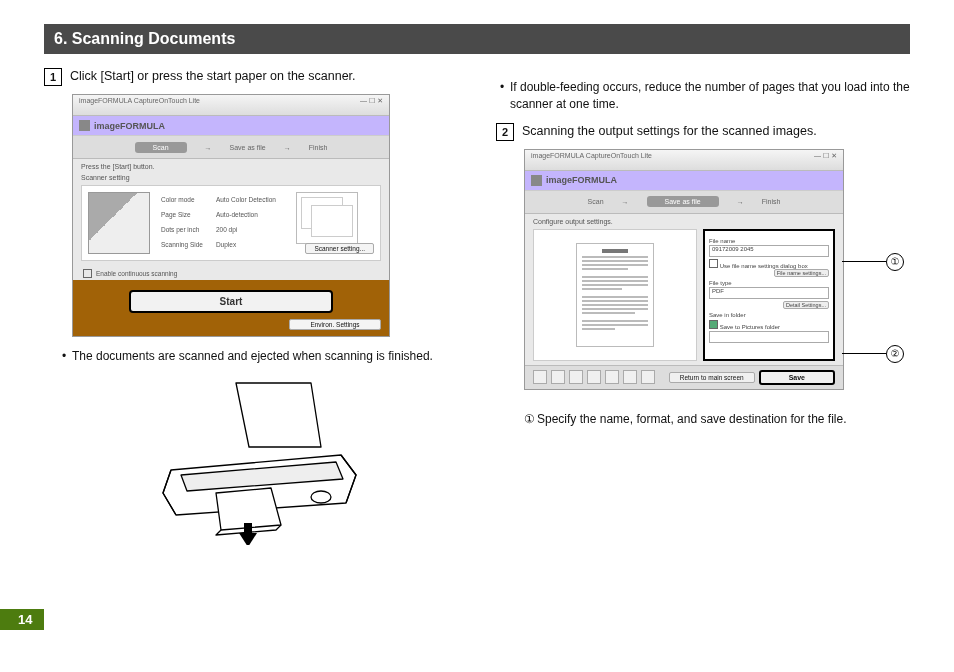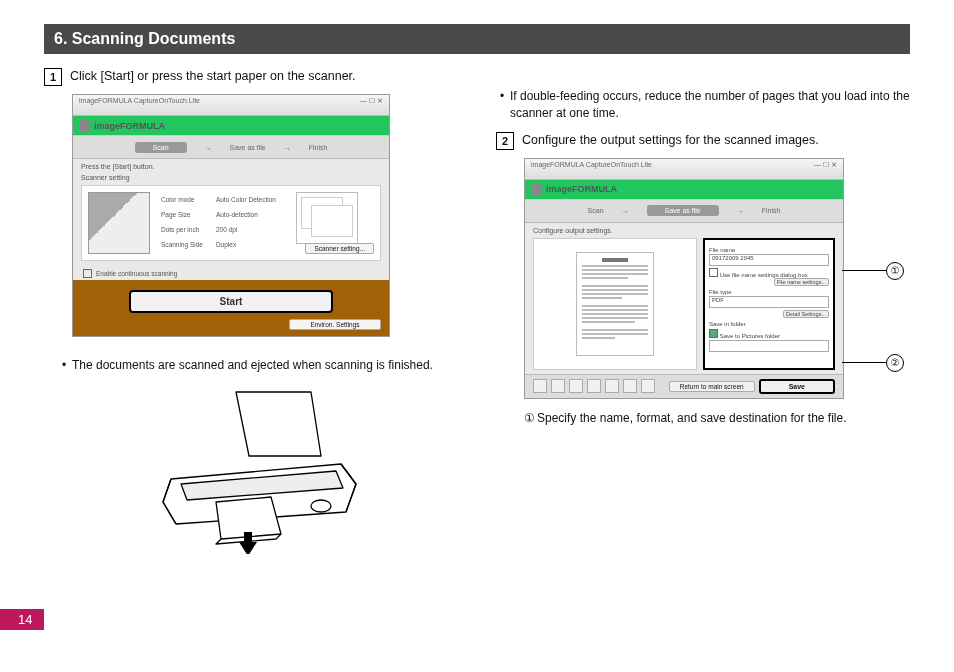--- a/index.html
+++ b/index.html
@@ -5,64 +5,64 @@
 body{margin:0;font-family:Arial,Helvetica,sans-serif;font-size:12px;color:#111;background:#fff}
 .page{width:954px;height:648px;position:relative;box-sizing:border-box;padding:24px 44px 4px}
 .hdr{background:#4a4a4a;color:#fff;font-weight:bold;font-size:16px;padding:6px 10px;margin-bottom:14px;font-family:Arial Black,Arial}
 .cols{display:flex;gap:38px}
 .col{flex:1;min-width:0}
 .step{display:flex;align-items:flex-start;gap:8px;margin-bottom:8px}
 .stepnum{border:1.5px solid #000;width:16px;height:16px;display:flex;align-items:center;justify-content:center;font-weight:bold;font-size:11px;flex:none}
 .steptext{padding-top:1px;font-size:12.5px}
 .shot{width:318px;border:1px solid #999;background:#e9e9e9;margin:6px 0 10px 28px;box-sizing:border-box}
 .shot-title{height:16px;background:linear-gradient(#f5f5f5,#ddd);border-bottom:1px solid #bbb;font-size:7px;color:#666;padding:2px 6px;display:flex;justify-content:space-between}
-.brand{display:flex;align-items:center;gap:4px;padding:4px 6px;font-size:9px;font-weight:bold;color:#555;border-bottom:1px solid #ccc;background:#22c55e}
+.brand{display:flex;align-items:center;gap:4px;padding:4px 6px;font-size:9px;font-weight:bold;color:#555;border-bottom:1px solid #ccc;background:#c4b5fd}
 .brand-logo{width:11px;height:11px;background:#888}
 .ribbon{background:#ddd;border-bottom:1px solid #bbb;height:22px;display:flex;align-items:center;justify-content:center;gap:18px;font-size:7px;color:#666}
 .rbtn{padding:2px 18px;border-radius:3px}
 .rbtn.active{background:#999;color:#fff}
 .innerlabel{font-size:7px;color:#555;padding:4px 8px}
 .panel{background:#fff;border:1px solid #ccc;margin:0 8px 6px;padding:6px;display:flex;gap:8px;position:relative}
 .thumb{width:60px;height:60px;background:linear-gradient(135deg,#aaa 40%,#eee 40%);border:1px solid #999}
 .thumb2{width:60px;height:50px;border:1px solid #bbb;position:relative;background:#fff}
 .thumb2::before,.thumb2::after{content:"";position:absolute;width:40px;height:30px;border:1px solid #ccc;background:#fff}
 .thumb2::before{left:4px;top:4px}
 .thumb2::after{left:14px;top:12px}
 .meta{font-size:6.5px;color:#555;line-height:1.6}
 .meta td{padding-right:10px}
 .scanset{position:absolute;right:6px;bottom:6px;font-size:6.5px;border:1px solid #aaa;border-radius:2px;padding:1px 8px;background:#f4f4f4}
 .chkrow{font-size:6.5px;color:#555;padding:2px 10px;display:flex;align-items:center;gap:4px}
 .lowarea{background:#a16207;padding:10px 8px 6px;position:relative}
 .startbtn{width:200px;margin:0 auto 6px;background:#f2f2f2;border:2.5px solid #000;border-radius:4px;text-align:center;font-size:10px;padding:4px 0;font-weight:bold;color:#333}
 .envbtn{width:90px;margin-left:auto;font-size:6.5px;border:1px solid #aaa;background:#f4f4f4;border-radius:2px;text-align:center;padding:1px 0}
-ul.notes{list-style:none;padding:0;margin:20px 0 10px 18px}
+ul.notes{list-style:none;padding:0;margin:11px 0 10px 18px}
 ul.notes li{position:relative;padding-left:10px;font-size:12px;line-height:1.4;margin-bottom:2px}
 ul.notes li::before{content:"•";position:absolute;left:0}
 .scanner-draw{width:260px;height:170px;margin:4px auto 0;position:relative}
-.page-num{position:absolute;left:0;bottom:18px;background:#be185d;color:#fff;font-weight:normal;font-size:13px;padding:3px 12px 3px 18px}
+.page-num{position:absolute;left:0;bottom:18px;background:#4d7c0f;color:#fff;font-weight:bold;font-size:13px;padding:3px 12px 3px 18px}
 .shot2{width:318px;border:1px solid #999;background:#e9e9e9;margin:6px 0 10px 28px;position:relative}
 .shot2 .ribbon .mid{background:#999;color:#fff;padding:2px 18px;border-radius:3px}
 .outpanel{display:flex;gap:6px;margin:0 8px 4px}
 .preview{flex:1;background:#fff;border:1px solid #ccc;height:130px;display:flex;align-items:center;justify-content:center}
 .doc{width:78px;height:104px;border:1px solid #bbb;background:#fff;padding:5px;box-sizing:border-box}
 .doc .t{height:4px;background:#777;margin:0 auto 3px;width:40%}
 .doc .l{height:2px;background:#bbb;margin-bottom:2px}
 .sidep{width:132px;background:#fff;border:2.5px solid #000;padding:4px;font-size:6px;color:#444;box-sizing:border-box}
 .sidep .lab{margin-top:3px}
 .sidep .field{border:1px solid #aaa;height:10px;margin-top:1px;background:#fff}
 .sidep .minibtn{border:1px solid #aaa;background:#eee;border-radius:2px;font-size:5.5px;text-align:center;padding:0 2px;display:inline-block;float:right}
 .sidep .row{overflow:hidden;margin-top:2px}
 .botbar{background:#ddd;padding:4px 8px;display:flex;align-items:center;gap:4px;border-top:1px solid #bbb;position:relative}
 .navico{width:12px;height:12px;border:1px solid #aaa;background:#f0f0f0}
 .spacer{flex:1}
 .retbtn{font-size:6.5px;border:1px solid #aaa;background:#f0f0f0;border-radius:2px;padding:1px 10px}
 .savebtn{font-size:7px;border:2.5px solid #000;background:#f0f0f0;border-radius:3px;padding:2px 28px;font-weight:bold}
 .callout{position:absolute;width:16px;height:16px;border:1.2px solid #000;border-radius:50%;display:flex;align-items:center;justify-content:center;font-size:10px;background:#fff}
 .callline{position:absolute;height:1px;background:#000}
-.sublist{margin:10px 0 0 28px;font-size:12px;line-height:1.5}
+.sublist{margin:20px 0 0 28px;font-size:12px;line-height:1.5}
 .circ{display:inline-block;width:13px}
 .chkbx{width:7px;height:7px;border:1px solid #666;display:inline-block}
 </style>
 </head>
 <body>
 
 <div class="page">
  <div class="hdr">6. Scanning Documents</div>
  <div class="cols">
   <div class="col">
@@ -144,21 +144,21 @@
     </svg>
    </div>
   </div>
 
   <div class="col">
    <ul class="notes" style="margin-left:4px">
     <li>If double-feeding occurs, reduce the number of pages that you load into the scanner at one time.</li>
    </ul>
    <div class="step">
     <div class="stepnum">2</div>
-    <div class="steptext">Configure the output settings for the scanned images.</div>
+    <div class="steptext">Scanning the output settings for the scanned images.</div>
    </div>
    <div style="position:relative">
     <div class="shot2">
      <div class="shot-title">
               <span>imageFORMULA CaptureOnTouch Lite</span>
               <span>— ☐ ✕</span>
             </div>
      <div class="brand">
               <span class="brand-logo"></span>
               <span>imageFORMULA</span>

